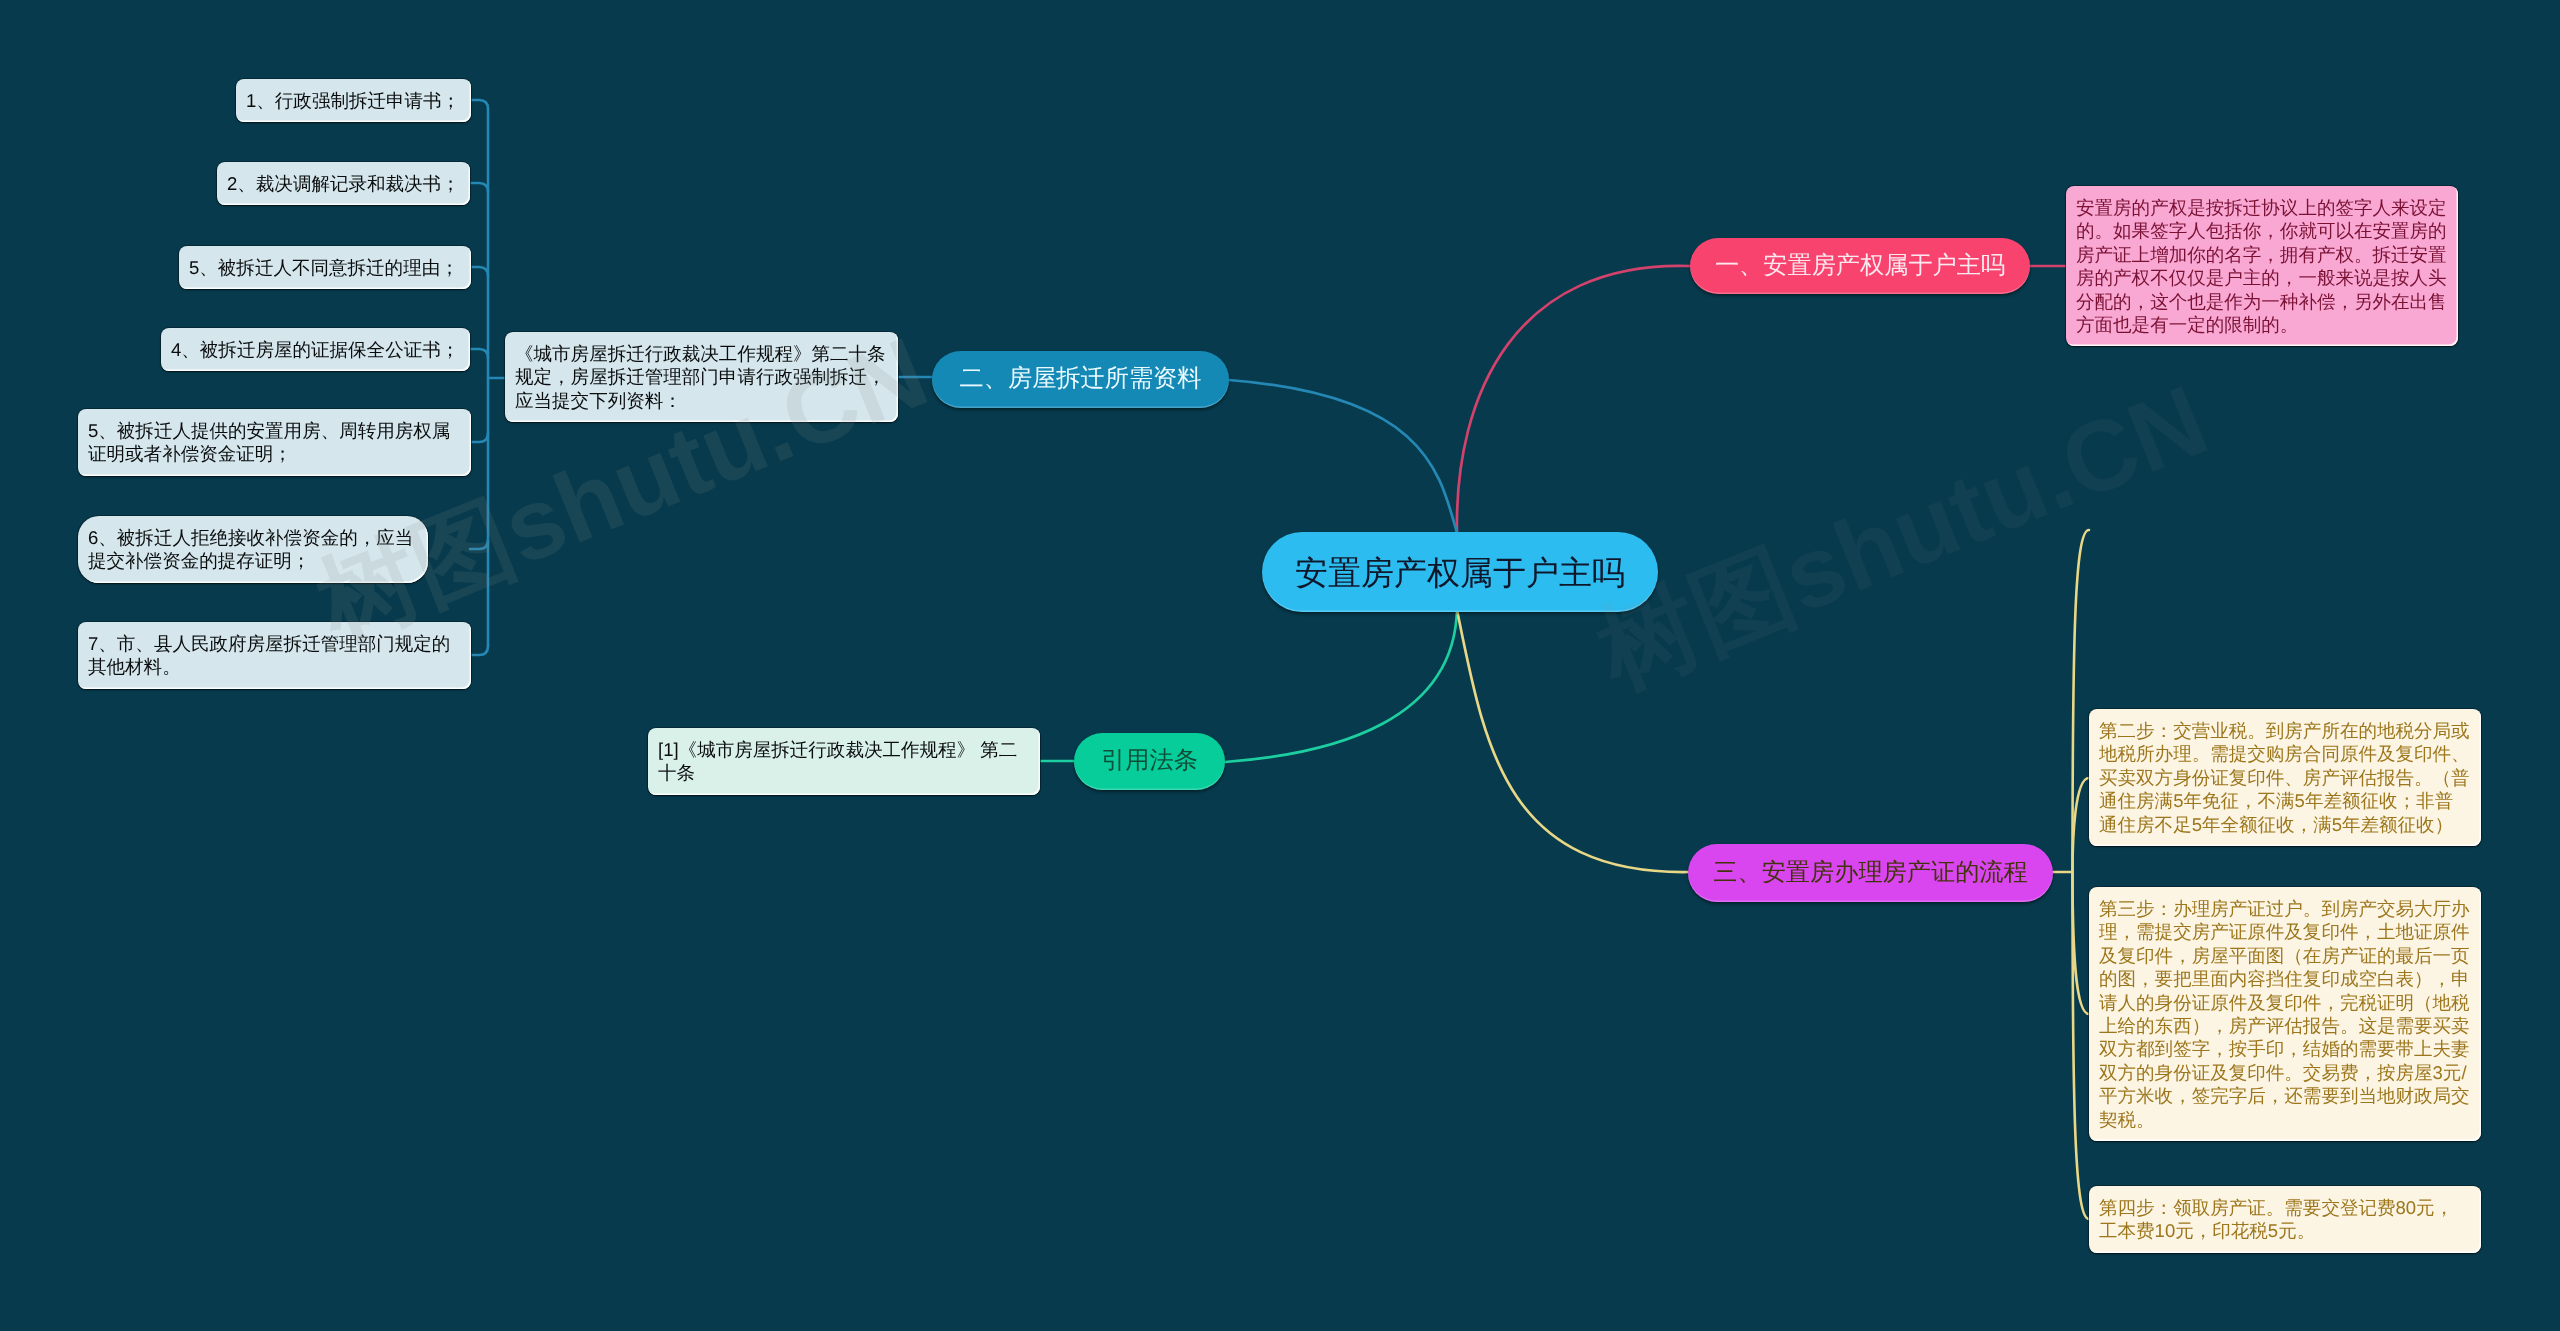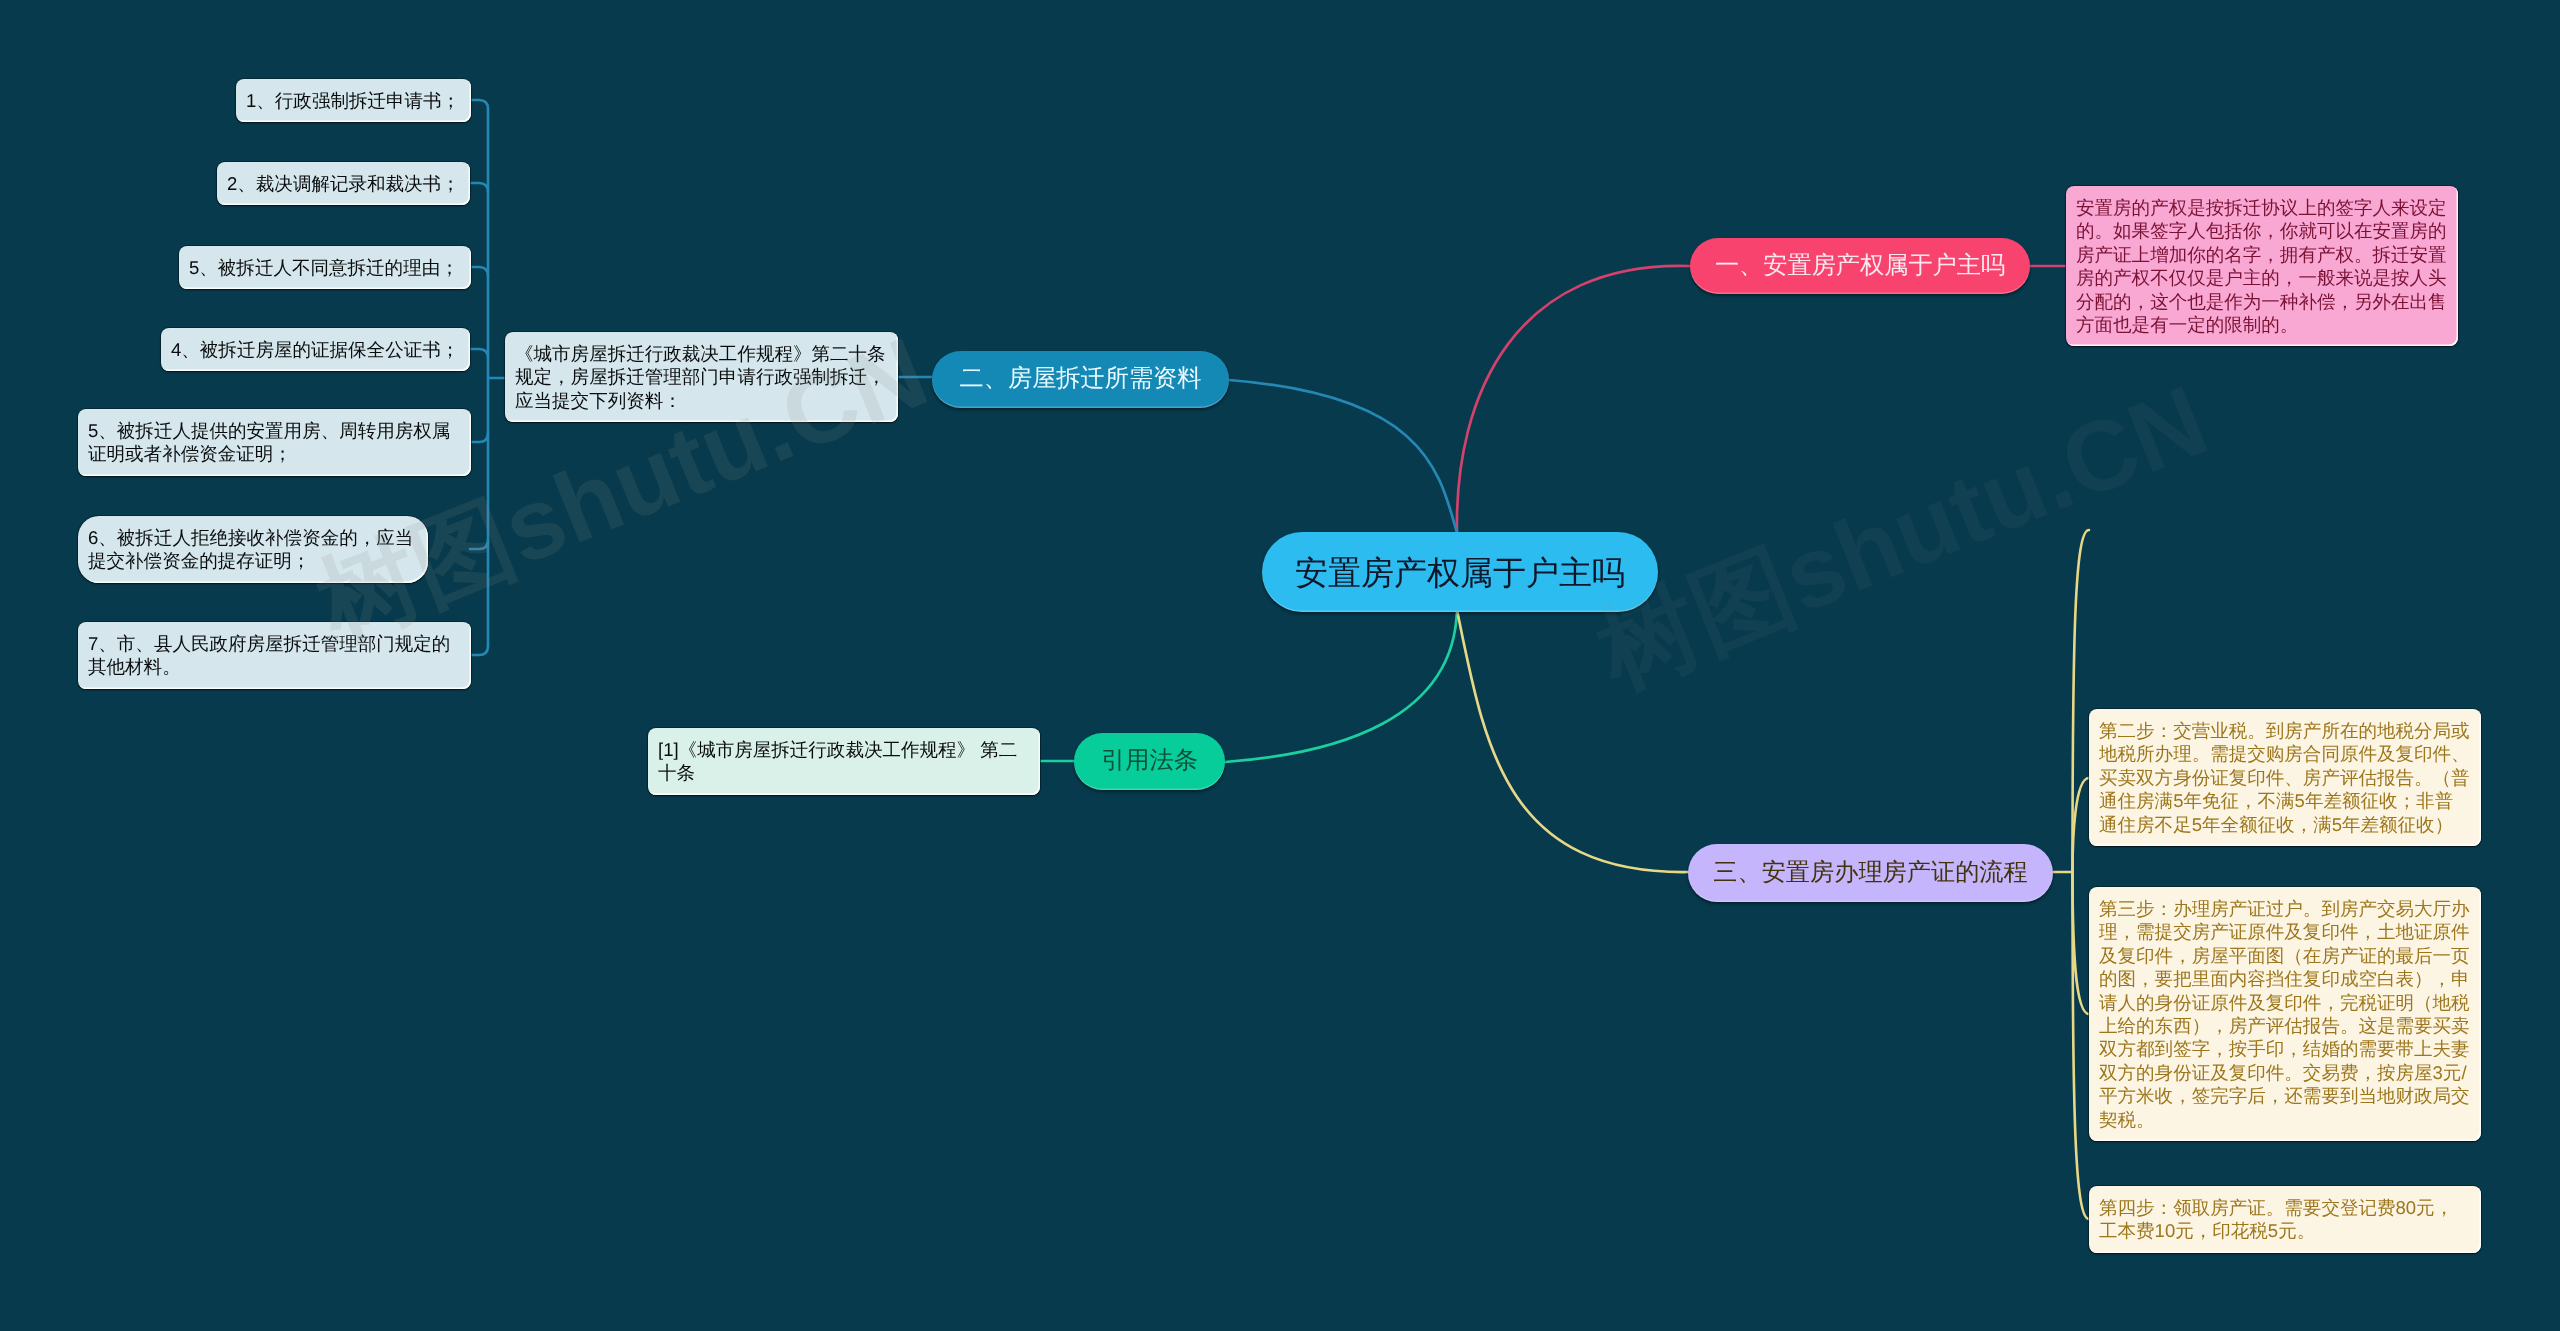--- a/index.html
+++ b/index.html
@@ -36,21 +36,21 @@
   .pill{
     border-radius:999px;
     text-rendering:geometricPrecision;
     display:flex;align-items:center;justify-content:center;
     line-height:1;
     box-shadow:0 2px 3px rgba(0,0,0,.42), inset 0 -1.5px 0 rgba(255,255,255,.22);
   }
   .pill-central{background:#2cbcf0;color:#0f172a;font-size:33px;}
   .pill-b1{background:#f7436e;color:#fce9ef;font-size:24.2px;}
   .pill-b2{background:#1489b6;color:#ebfaff;font-size:24.2px;}
-  .pill-b3{background:#c4b5fd;color:#43330c;font-size:24.2px;font-family:Liberation Serif, serif;}
+  .pill-b3{background:#d946ef;color:#43330c;font-size:24.2px;font-family:Liberation Serif, serif;}
   .pill-b4{background:#07cd9b;color:#0e4e38;font-size:24.2px;}
 
   .wm{position:absolute;color:rgba(133,140,142,.15);font-size:100px;
       font-weight:700;transform-origin:0 100%;
       user-select:none;pointer-events:none;white-space:nowrap;
       letter-spacing:0px;z-index:50;}
 </style>
 </head>
 <body>
 

